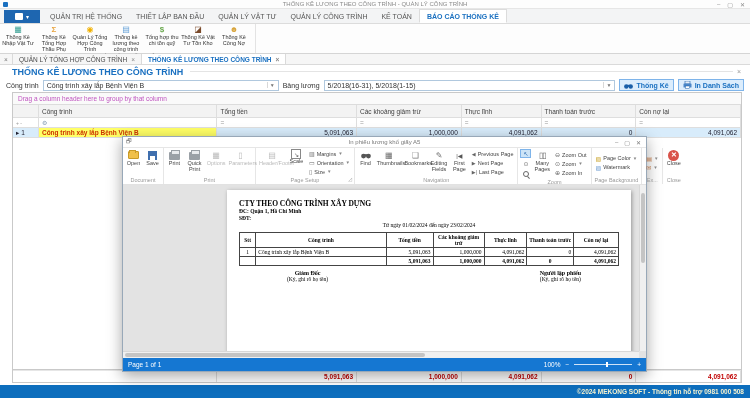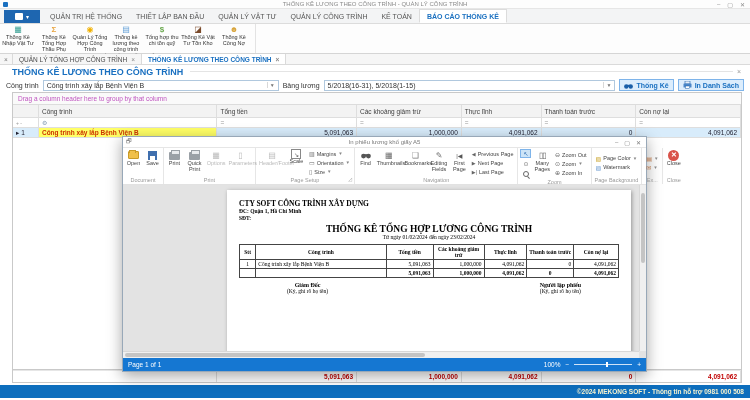--- a/index.html
+++ b/index.html
@@ -492,24 +492,23 @@
             </span>
             <span class="bl">Close</span>
           </span>
       </div>
       <div class="tg-label">Close</div>
     </div>
   </div>
 
   <div class="preview">
     <div class="page">
-      <div class="doc-company">CTY SOFT CÔNG TRÌNH XÂY DỰNG</div>
+      <div class="doc-company">CTY THEO CÔNG TRÌNH XÂY DỰNG</div>
       <div class="doc-line">ĐC: Quận 1, Hồ Chí Minh</div>
       <div class="doc-line">SĐT:</div>
-      <div class="doc-title">THỐNG KÊ TỔNG HỢP LƯƠNG CÔNG TRÌNH</div>
       <div class="doc-date">Từ ngày 01/02/2024 đến ngày 23/02/2024</div>
       <table class="doc">
         <colgroup>
             <col style="width:16px">
             <col style="width:128px">
             <col style="width:46px">
             <col style="width:50px">
             <col style="width:42px">
             <col style="width:46px">
             <col style="width:44px">

